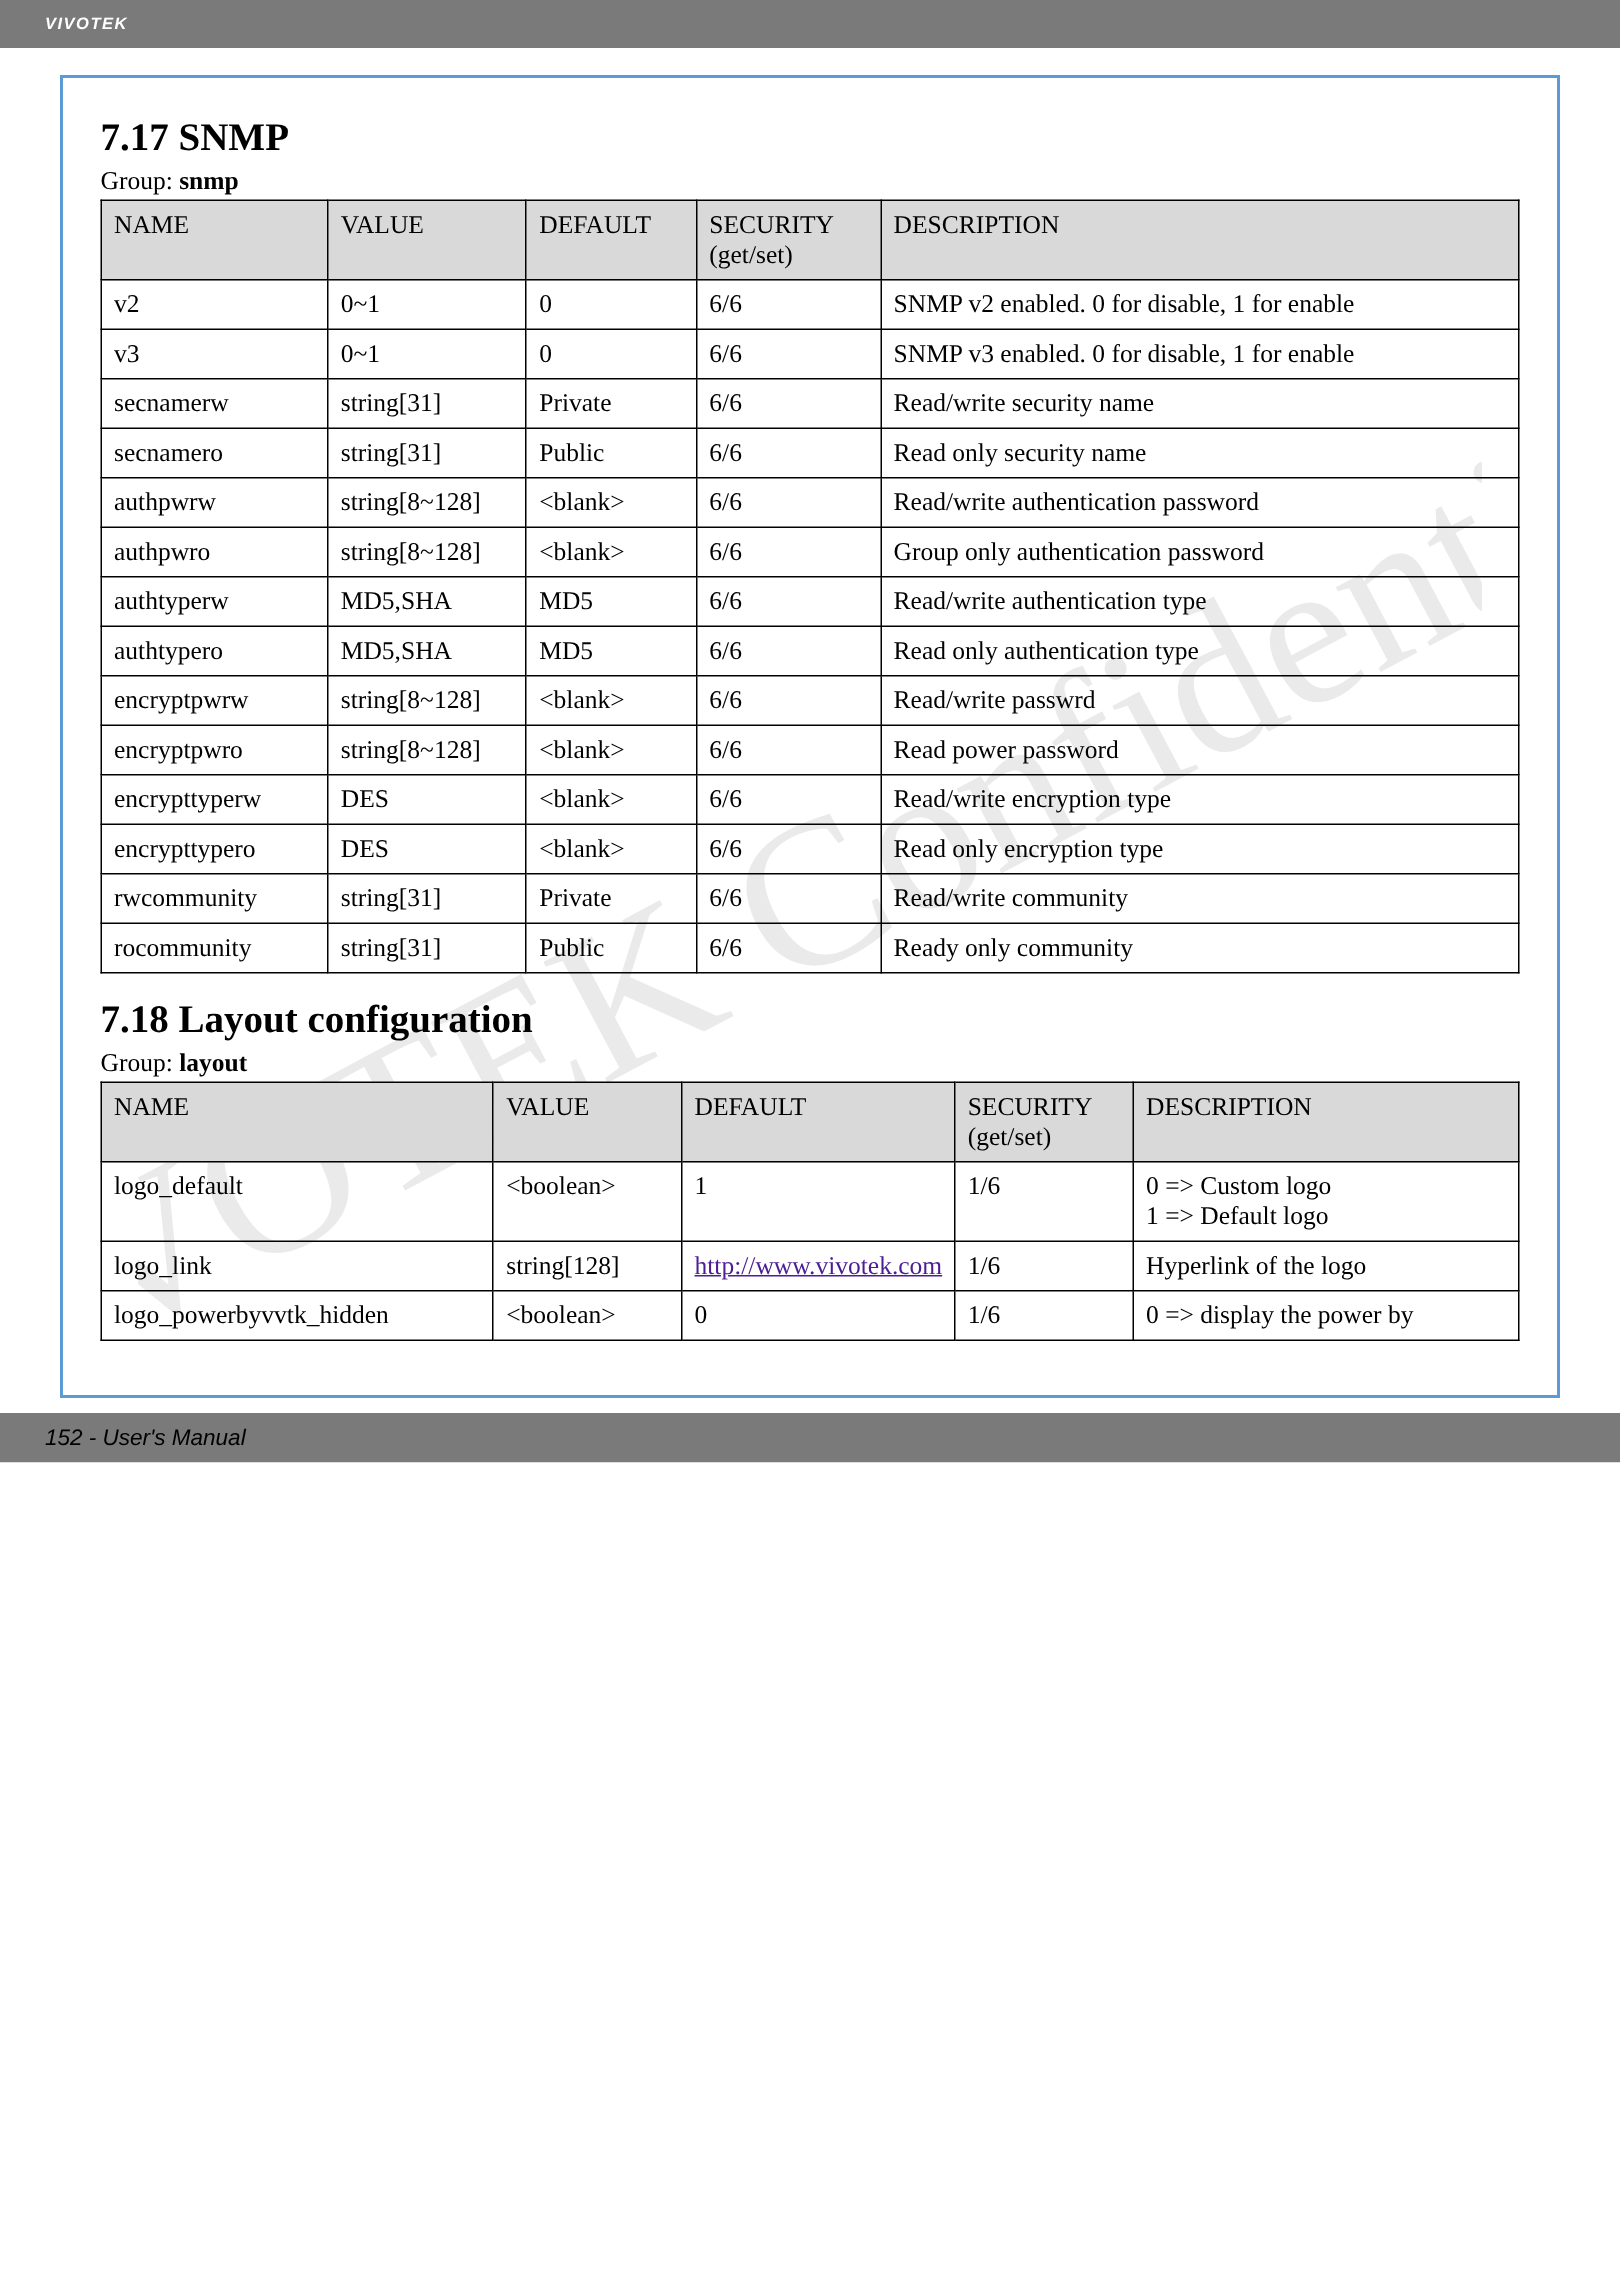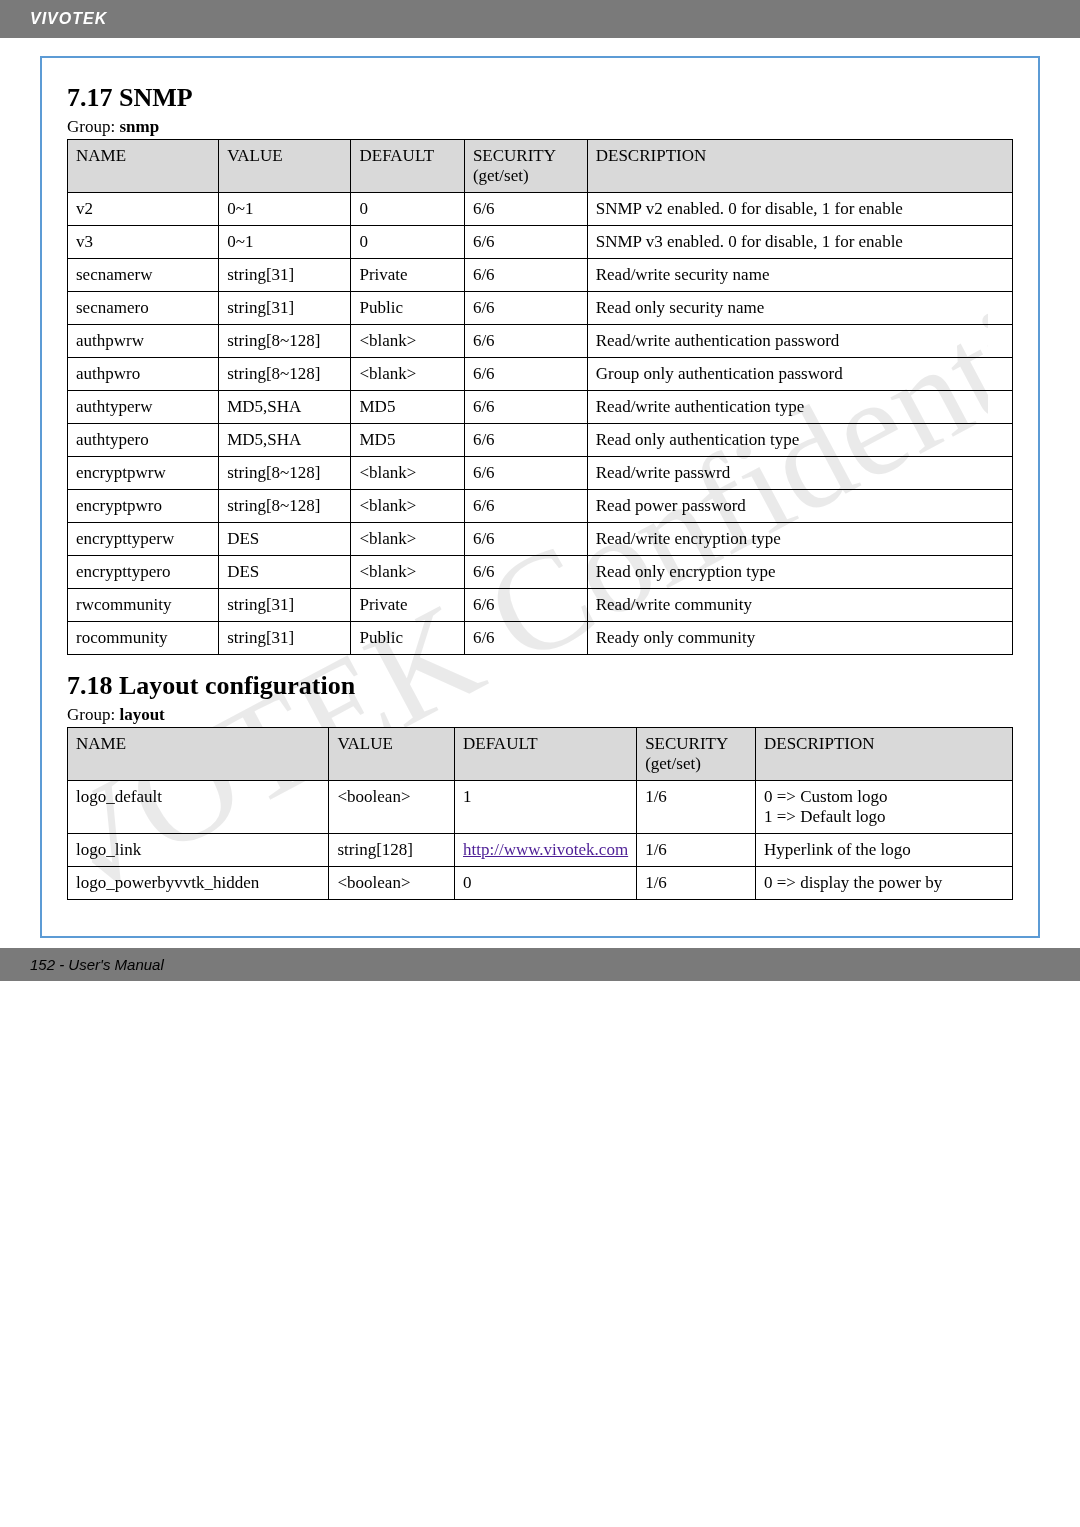--- a/index.html
+++ b/index.html
@@ -1,18 +1,18 @@
 <!DOCTYPE html>
 <html><head>
   <meta charset="utf-8">
   <style>
     * { margin: 0; padding: 0; box-sizing: border-box; }
     body { font-family: "Times New Roman", Times, serif; color: #000; background: #fff; width: 1080px; }
     .page { padding: 0; position: relative; }
-    .top-bar { background: #7a7a7a; color: #fff; padding: 10px 30px; font-family: Arial, sans-serif; font-style: italic; font-weight: bold; font-size: 16px; letter-spacing: 1px; }
+    .top-bar { background: #7a7a7a; color: #fff; padding: 10px 30px; font-family: Arial, sans-serif; font-style: italic; font-weight: bold; font-size: 11px; letter-spacing: 1px; }
     .blue-frame { margin: 18px 40px 10px 40px; border: 2px solid #5c9bd5; padding: 25px 25px 20px 25px; position: relative; }
     .watermark { position: absolute; top: 200px; left: 50px; right: 50px; bottom: 100px; pointer-events: none; opacity: 0.08; z-index: 0; }
     .content { position: relative; z-index: 1; }
     h2 { font-family: "Times New Roman", Times, serif; font-weight: bold; font-size: 26px; margin-bottom: 4px; }
     .group-label { font-family: "Times New Roman", Times, serif; font-size: 17px; margin-bottom: 2px; }
     .group-name { font-weight: bold; text-align: center; }
     table.spec { width: 100%; border-collapse: collapse; margin-bottom: 16px; padding-left: 20px; }
     table.spec th, table.spec td { border: 1px solid #000; padding: 6px 8px; text-align: left; vertical-align: top; font-family: "Times New Roman", Times, serif; font-size: 17px; }
     table.spec th { background: #d9d9d9; font-weight: normal; }
     .layout-table col.c1 { width: 29%; }

